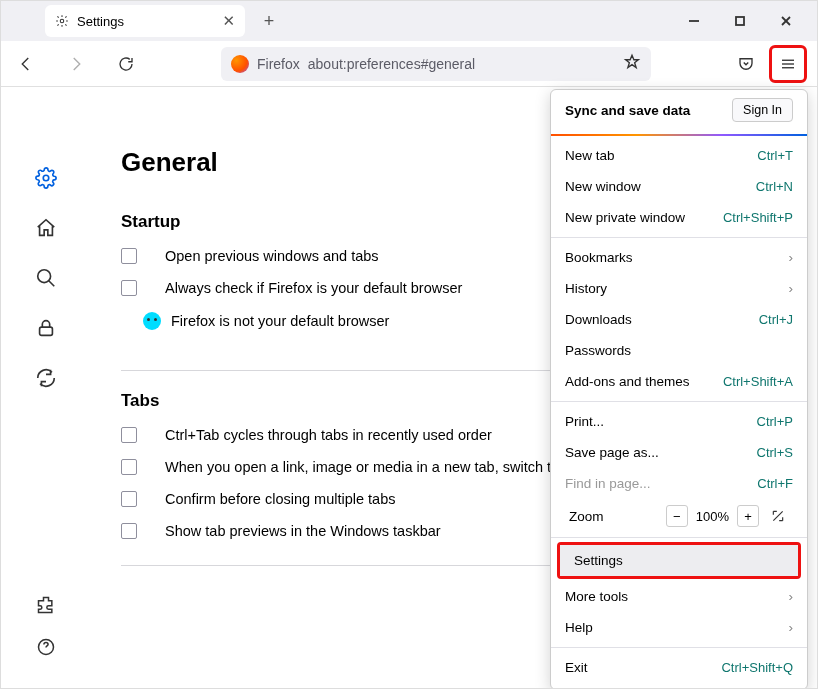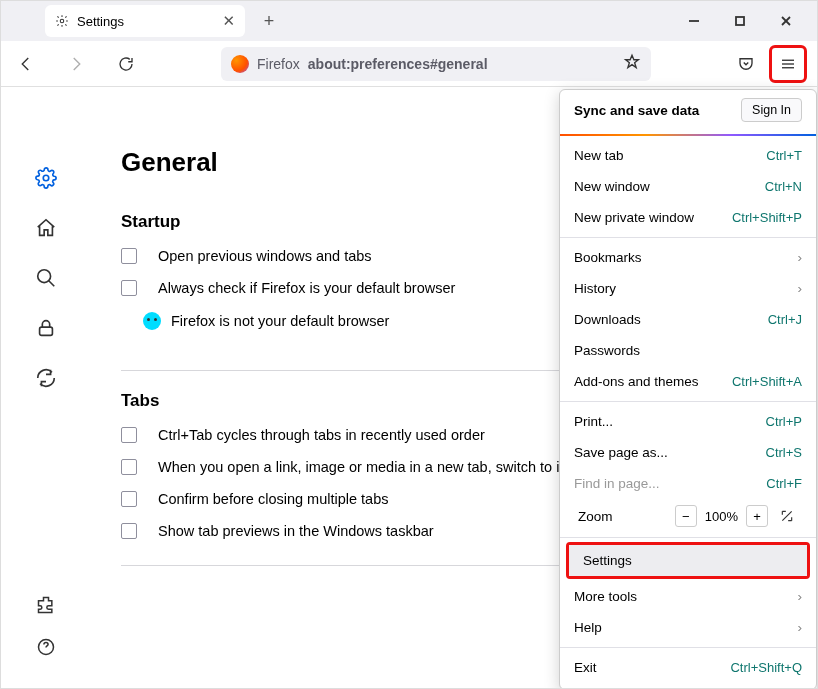--- a/index.html
+++ b/index.html
@@ -14,51 +14,51 @@
 .win-controls { margin-left: auto; display: flex; gap: 0; }
 .win-btn { width: 46px; height: 32px; display: flex; align-items: center; justify-content: center; font-size: 14px; cursor: pointer; }
 
 
 .toolbar { height: 46px; display: flex; align-items: center; padding: 12px 10px; gap: 20px; border-bottom: 1px solid #e0e0e0; }
 .nav-btn { width: 30px; height: 30px; display: flex; align-items: center; justify-content: center; cursor: pointer; border-radius: 4px; }
 .nav-btn.disabled { opacity: 0.4; }
 .url-bar { flex: 1; display: flex; align-items: center; background: #f0f0f4; border-radius: 6px; height: 34px; padding: 0 10px; gap: 8px; font-size: 14px; margin: 0 60px 0 60px; }
 .ff-logo { width: 18px; height: 18px; border-radius: 50%; background: radial-gradient(circle at 30% 30%, #ff9500, #ff4f00 60%, #9059ff); position: relative; }
 .url-name { color: #5b5b66; }
-.url-path { color: #5b5b66; font-weight: bold; }
+.url-path { color: #5b5b66; }
 .star-btn { margin-left: auto; }
 .right-tools { display: flex; gap: 8px; align-items: center; }
 .hamburger-btn { width: 30px; height: 30px; display: flex; align-items: center; justify-content: center; cursor: pointer; border-radius: 4px; }
 .hamburger-highlight { border: 3px solid #e11; border-radius: 6px; padding: 1px; }
 
 
 .content-area { display: flex; height: calc(100% - 86px); }
 .sidebar { width: 90px; display: flex; flex-direction: column; align-items: center; padding-top: 80px; gap: 28px; }
 .sidebar-bottom { margin-top: auto; padding-bottom: 30px; display: flex; flex-direction: column; gap: 20px; align-items: center; }
 .sb-icon { width: 22px; height: 22px; cursor: pointer; display: flex; align-items: center; justify-content: center; }
 .sb-icon.active svg { stroke: #0060df; }
 .sb-icon.active path { stroke: #0060df; }
 
 
 .main { flex: 1; padding: 60px 30px 20px 30px; overflow-y: auto; }
 .main h1 { font-size: 26px; font-weight: 600; margin-bottom: 34px; }
 .main h2 { font-size: 17px; font-weight: 700; margin-bottom: 16px; margin-top: 10px; }
-.check-row { display: flex; align-items: center; gap: 21px; margin-bottom: 16px; font-size: 14.5px; }
+.check-row { display: flex; align-items: center; gap: 28px; margin-bottom: 16px; font-size: 14.5px; }
 .checkbox { width: 16px; height: 16px; border: 1.5px solid #8f8f9d; border-radius: 2px; cursor: pointer; flex-shrink: 0; }
 .checkbox.checked { background: #0060df; border-color: #0060df; position: relative; }
 .checkbox.checked::after { content: ""; position: absolute; left: 4px; top: 1px; width: 4px; height: 8px; border: solid #fff; border-width: 0 2px 2px 0; transform: rotate(45deg); }
 .status-row { display: flex; align-items: center; gap: 10px; margin: 0 0 40px 22px; font-size: 14.5px; }
 .status-icon { width: 18px; height: 18px; border-radius: 50%; background: #00ddff; position: relative; }
 .status-icon::before { content: ""; position: absolute; width: 3px; height: 3px; background: #333; border-radius: 50%; left: 4px; top: 6px; }
 .status-icon::after { content: ""; position: absolute; width: 3px; height: 3px; background: #333; border-radius: 50%; right: 4px; top: 6px; }
 .divider { border-top: 1px solid #d7d7db; margin: 30px 0 20px; }
 .divider.lower { margin-top: 26px; }
 
 
-.app-menu { position: absolute; right: 0; top: 88px; width: 258px; background: #fff; border: 1px solid #ccc; border-radius: 6px; box-shadow: 0 4px 16px rgba(0,0,0,0.18); font-size: 13.5px; padding-bottom: 6px; }
+.app-menu { position: absolute; right: 9px; top: 88px; width: 258px; background: #fff; border: 1px solid #ccc; border-radius: 6px; box-shadow: 0 4px 16px rgba(0,0,0,0.18); font-size: 13.5px; padding-bottom: 6px; }
 .menu-row { display: flex; align-items: center; padding: 8px 14px; cursor: pointer; }
 .menu-row.header { font-weight: 700; cursor: default; }
 .menu-row.disabled { color: #999; cursor: default; gap: 8px; }
 .menu-sep { border-top: 1px solid #e0e0e6; margin: 4px 0; }
 .menu-sep.rainbow { height: 2px; border: none; background: linear-gradient(90deg, #ff4f00, #ff9500, #9059ff, #0060df); margin: 4px 0 4px; }
 .shortcut { margin-left: auto; color: #0f766e; font-size: 13px; }
 .chev { margin-left: auto; color: #888; }
 .signin-btn { margin-left: auto; border: 1px solid #ccc; background: #f9f9fb; border-radius: 4px; padding: 4px 10px; font-size: 12.5px; cursor: pointer; }
 .zoom-row { display: flex; align-items: center; padding: 6px 18px; gap: 8px; }
 .zoom-btn { width: 22px; height: 22px; border: 1px solid #ccc; border-radius: 3px; display: flex; align-items: center; justify-content: center; cursor: pointer; font-size: 13px; }

